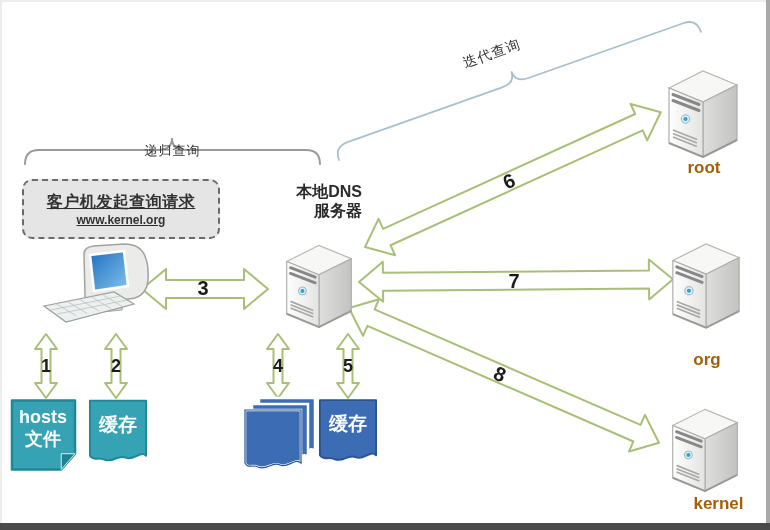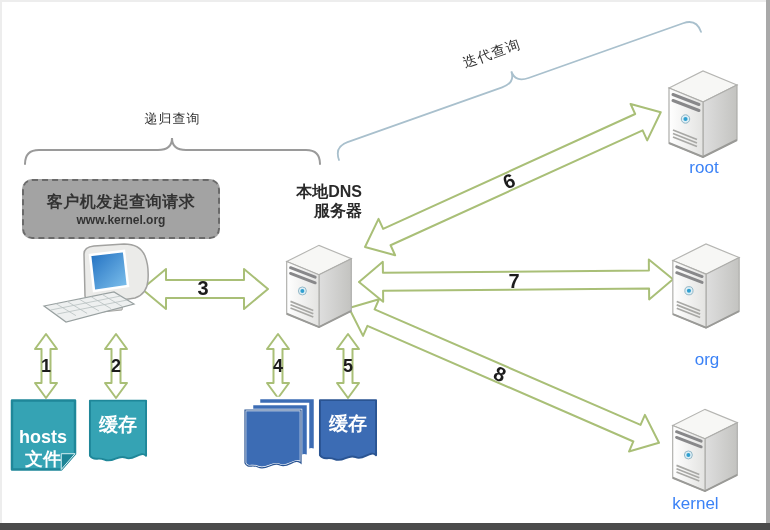--- a/index.html
+++ b/index.html
@@ -13,30 +13,30 @@
   .edge-left{left:0;top:0;width:2px;height:530px;background:#ededed;}
   .edge-right{left:766px;top:0;width:4px;height:530px;background:#a9a9a9;}
   .edge-bottom{left:0;top:523px;width:770px;height:7px;background:#4b4b4b;}
   
   #overlay{left:0;top:0;width:770px;height:530px;pointer-events:none;}
   .arrow{fill:#ffffff;stroke:#a9bf77;stroke-width:2;stroke-linejoin:round;}
   .brace-gray{fill:none;stroke:#9a9a9a;stroke-width:2;stroke-linecap:round;}
   .brace-blue{fill:none;stroke:#a9c0cd;stroke-width:1.8;stroke-linecap:round;}
   
   .lbl{position:absolute;text-align:center;}
-  .bracket-label{font-size:13px;letter-spacing:1px;color:#333;}
+  .bracket-label{font-size:13px;letter-spacing:1px;color:#333;margin-top:32px;}
   .bracket-label-iter{font-size:14px;letter-spacing:1px;color:#333;transform:rotate(-19.5deg);}
   .dashed-box{
     left:22px;top:179px;width:194px;height:56px;border:2px dashed #6a6a6a;border-radius:10px;
-    display:flex;flex-direction:column;justify-content:center;align-items:center;background:#a3a3a3;
+    display:flex;flex-direction:column;justify-content:center;align-items:center;background:#e5e5e5;text-decoration:underline;
   }
   .dashed-line1{font-size:16px;font-weight:bold;color:#333;letter-spacing:0.5px;}
   .dashed-line2{font-size:12px;font-weight:bold;color:#333;}
   .localdns-label{left:280px;top:182px;width:82px;font-size:16px;font-weight:bold;line-height:19px;color:#2a2a2a;text-align:right;}
-  .server-label{font-size:17px;font-weight:normal;color:#3b82f6;}
+  .server-label{font-size:17px;font-weight:bold;color:#a16207;}
   .num{font-weight:bold;color:#1c1c1c;width:24px;height:22px;line-height:22px;}
   .num-big{font-size:20px;}
   .num-small{font-size:18px;}
   
   .doc-text{position:absolute;color:#ffffff;font-weight:bold;text-align:center;line-height:22px;}
   .use-teal{fill:#35a3b4;stroke:#1f8799;stroke-width:2;stroke-linejoin:round;}
   .use-blue{fill:#3c6cb4;stroke:#2a5492;stroke-width:2;stroke-linejoin:round;}
 </style>
 </head>
 <body>
@@ -135,27 +135,27 @@
   <div class="lbl server-label" style="left:663px;top:158px;width:82px;">root</div>
 
   <svg class="abs" style="left:667px;top:229px;" width="78" height="102" viewBox="0 0 80 100">
       <use href="#sym-server"></use>
     </svg>
   <div class="lbl server-label" style="left:667px;top:334px;width:80px;margin-top:16px;">org</div>
 
   <svg class="abs" style="left:667px;top:395px;" width="76" height="99" viewBox="0 0 80 100">
       <use href="#sym-server"></use>
     </svg>
-  <div class="lbl server-label" style="left:653px;top:494px;width:85px;">kernel</div>
+  <div class="lbl server-label" style="left:676px;top:494px;width:85px;">kernel</div>
 
   <svg class="abs" style="left:10px;top:398px;" width="67" height="74" viewBox="0 0 68 74">
     <path d="M2,2 H66 V56 L52,72 H2 Z" fill="#35a3b4" stroke="#1f8799" stroke-width="2.5" stroke-linejoin="round"></path>
     <path d="M66,56 L52,72 L52,56 Z" fill="#1c8496" stroke="#d9f1f4" stroke-width="1"></path>
   </svg>
-  <div class="doc-text" style="left:10px;top:406px;width:66px;font-size:18px;margin-top:20px;">
+  <div class="doc-text" style="left:10px;top:406px;width:66px;font-size:18px;">
     <div>hosts</div>
     <div>文件</div>
   </div>
 
   <svg class="abs use-teal" style="left:88px;top:398px;" width="60" height="71" viewBox="0 0 62 72">
       <use href="#sym-wavedoc"></use>
     </svg>
   <div class="doc-text" style="left:88px;top:414px;width:60px;font-size:19px;">缓存</div>
 
   <svg class="abs" style="left:243px;top:396px;" width="76" height="86" viewBox="0 0 76 86">

